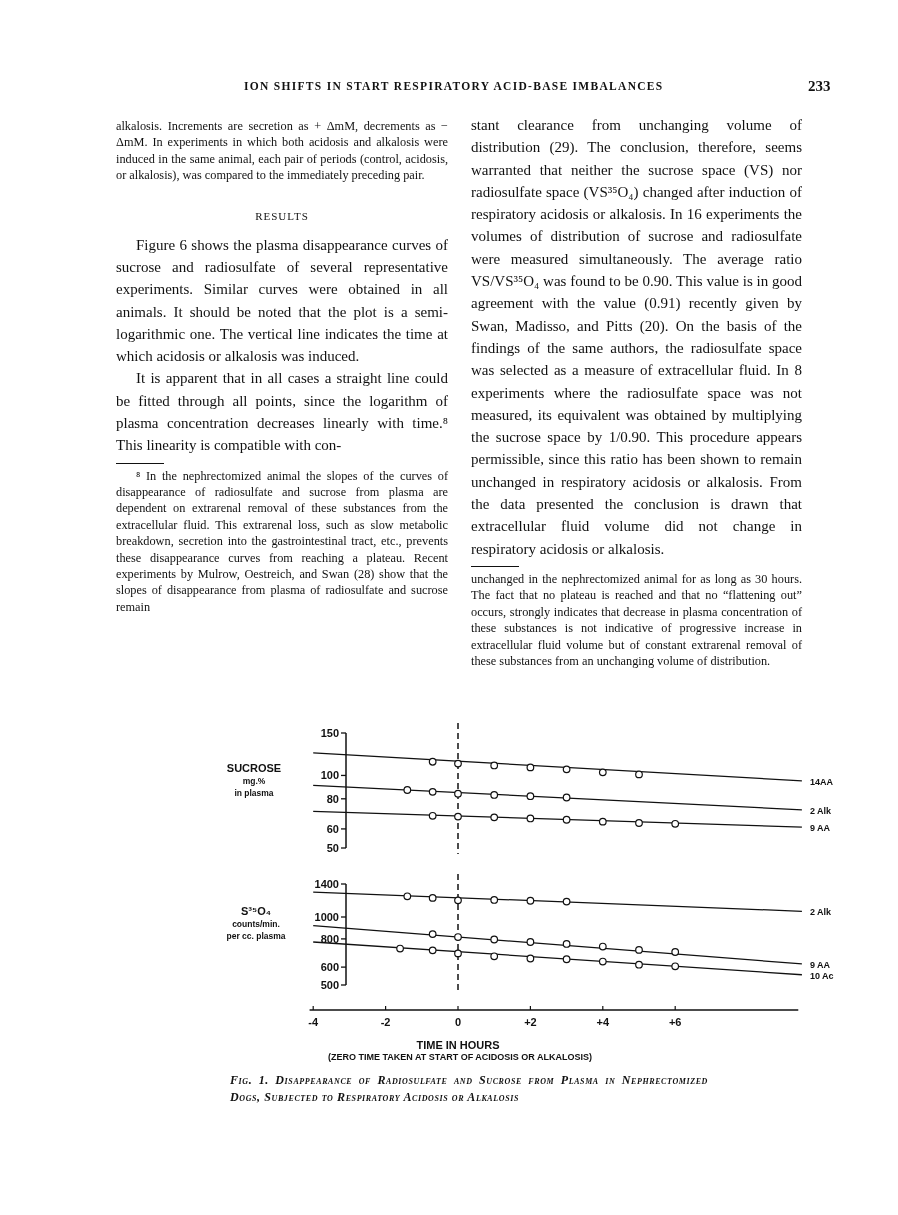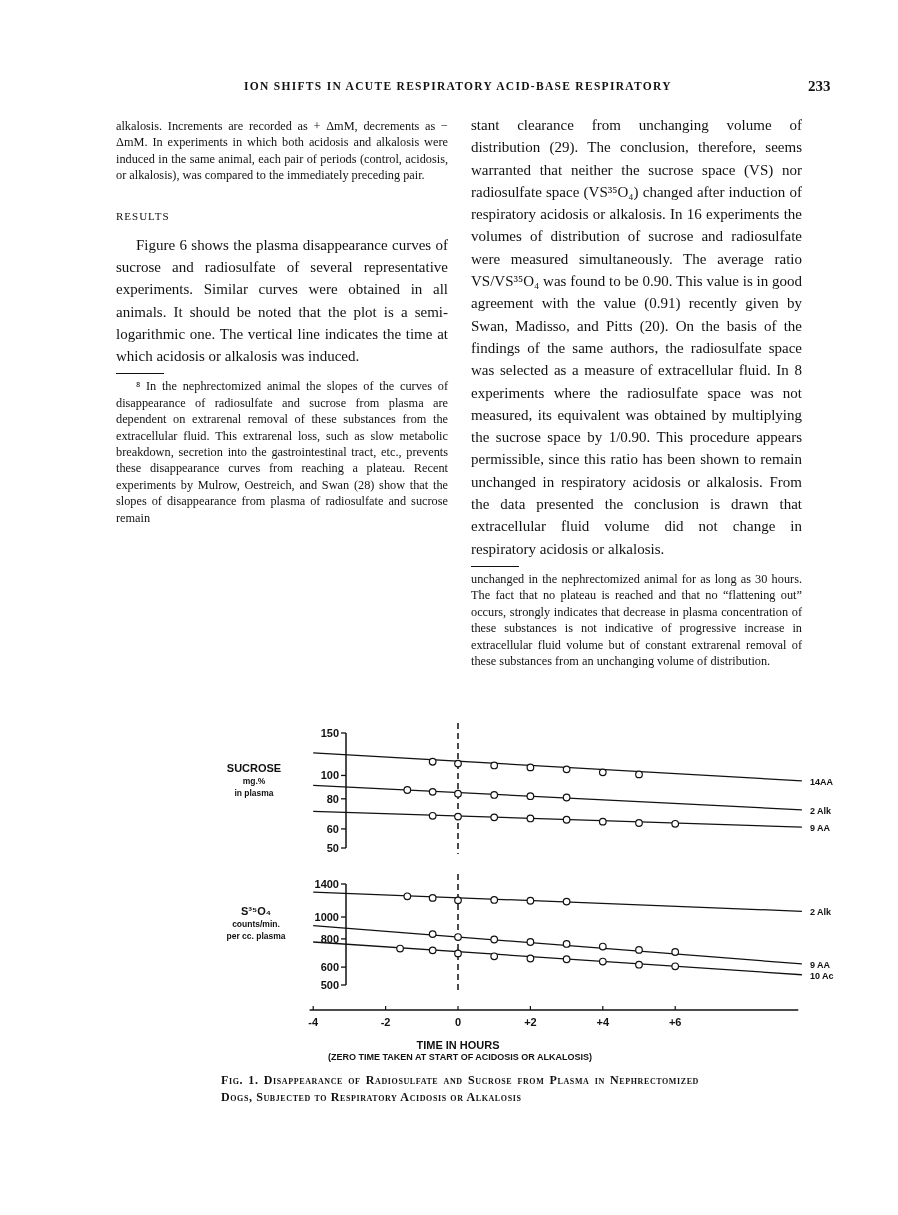--- a/index.html
+++ b/index.html
@@ -5,36 +5,37 @@
   html, body { margin: 0; padding: 0; background: #fff; }
   body { width: 898px; height: 1215px; position: relative; overflow: hidden; color: #111;
          font-family: "Liberation Serif", "DejaVu Serif", serif; }
   .running-head { position: absolute; top: 80px; left: 244px; font-size: 11.5px; font-weight: bold; letter-spacing: 1.3px; }
   .page-num { position: absolute; top: 78px; left: 808px; font-size: 15px; font-weight: bold; }
   .col { position: absolute; text-align: justify; }
   .small { font-size: 12.3px; line-height: 16.4px; }
   .body { font-size: 15px; line-height: 22.3px; }
   p { margin: 0; }
   .indent { text-indent: 20px; }
-  .heading { font-size: 11px; letter-spacing: 1px; margin: 26px 0 12px; }
+  .heading { text-align: center; font-size: 11px; letter-spacing: 1px; margin: 26px 0 12px; }
   .subhead { font-style: italic; font-size: 15.6px; line-height: 22px; padding-left: 0; margin-bottom: 6px; }
   .rule { width: 48px; border-top: 1px solid #111; margin: 6px 0 4px; }
-  .caption { position: absolute; left: 221px; top: 1072px; width: 478px; font-size: 12px; line-height: 17px; font-variant: small-caps; font-weight: bold; letter-spacing: 0.6px; text-align: justify; }
+  .caption { position: absolute; left: 230px; top: 1072px; width: 478px; font-size: 12px; line-height: 17px; font-variant: small-caps; font-weight: bold; letter-spacing: 0.6px; text-align: justify; font-style: italic; }
   svg text { font-family: "Liberation Sans", "DejaVu Sans", sans-serif; font-weight: bold; fill: #111; }
 </style>
 </head>
 <body>
 
-<div class="running-head">ION SHIFTS IN ACUTE RESPIRATORY ACID-BASE RESPIRATORY</div>
+<div class="running-head">ION SHIFTS IN START RESPIRATORY ACID-BASE IMBALANCES</div>
 <div class="page-num">233</div>
 
 <div class="col" style="left:116px; top:118px; width:332px;">
-  <p class="small">alkalosis. Increments are recorded as + ΔmM, decrements as − ΔmM. In experiments in which both acidosis and alkalosis were induced in the same animal, each pair of periods (control, acidosis, or alkalosis), was compared to the immediately preceding pair.</p>
+  <p class="small">alkalosis. Increments are secretion as + ΔmM, decrements as − ΔmM. In experiments in which both acidosis and alkalosis were induced in the same animal, each pair of periods (control, acidosis, or alkalosis), was compared to the immediately preceding pair.</p>
   <div class="heading">RESULTS</div>
   <p class="body indent">Figure 6 shows the plasma disappearance curves of sucrose and radiosulfate of several representative experiments. Similar curves were obtained in all animals. It should be noted that the plot is a semi-logarithmic one. The vertical line indicates the time at which acidosis or alkalosis was induced.</p>
+  <p class="body indent">It is apparent that in all cases a straight line could be fitted through all points, since the logarithm of plasma concentration decreases linearly with time.⁸ This linearity is compatible with con-</p>
   <div class="rule"></div>
   <p class="small indent">⁸ In the nephrectomized animal the slopes of the curves of disappearance of radiosulfate and sucrose from plasma are dependent on extrarenal removal of these substances from the extracellular fluid. This extrarenal loss, such as slow metabolic breakdown, secretion into the gastrointestinal tract, etc., prevents these disappearance curves from reaching a plateau. Recent experiments by Mulrow, Oestreich, and Swan (28) show that the slopes of disappearance from plasma of radiosulfate and sucrose remain</p>
 </div>
 
 <div class="col" style="left:471px; top:114px; width:331px;">
   <p class="body" style="line-height:22.3px;">stant clearance from unchanging volume of distribution (29). The conclusion, therefore, seems warranted that neither the sucrose space (VS) nor radiosulfate space (VS³⁵O₄) changed after induction of respiratory acidosis or alkalosis. In 16 experiments the volumes of distribution of sucrose and radiosulfate were measured simultaneously. The average ratio VS/VS³⁵O₄ was found to be 0.90. This value is in good agreement with the value (0.91) recently given by Swan, Madisso, and Pitts (20). On the basis of the findings of the same authors, the radiosulfate space was selected as a measure of extracellular fluid. In 8 experiments where the radiosulfate space was not measured, its equivalent was obtained by multiplying the sucrose space by 1/0.90. This procedure appears permissible, since this ratio has been shown to remain unchanged in respiratory acidosis or alkalosis. From the data presented the conclusion is drawn that extracellular fluid volume did not change in respiratory acidosis or alkalosis.</p>
   <div class="rule"></div>
   <p class="small">unchanged in the nephrectomized animal for as long as 30 hours. The fact that no plateau is reached and that no “flattening out” occurs, strongly indicates that decrease in plasma concentration of these substances is not indicative of progressive increase in extracellular fluid volume but of constant extrarenal removal of these substances from an unchanging volume of distribution.</p>
 </div>
 

